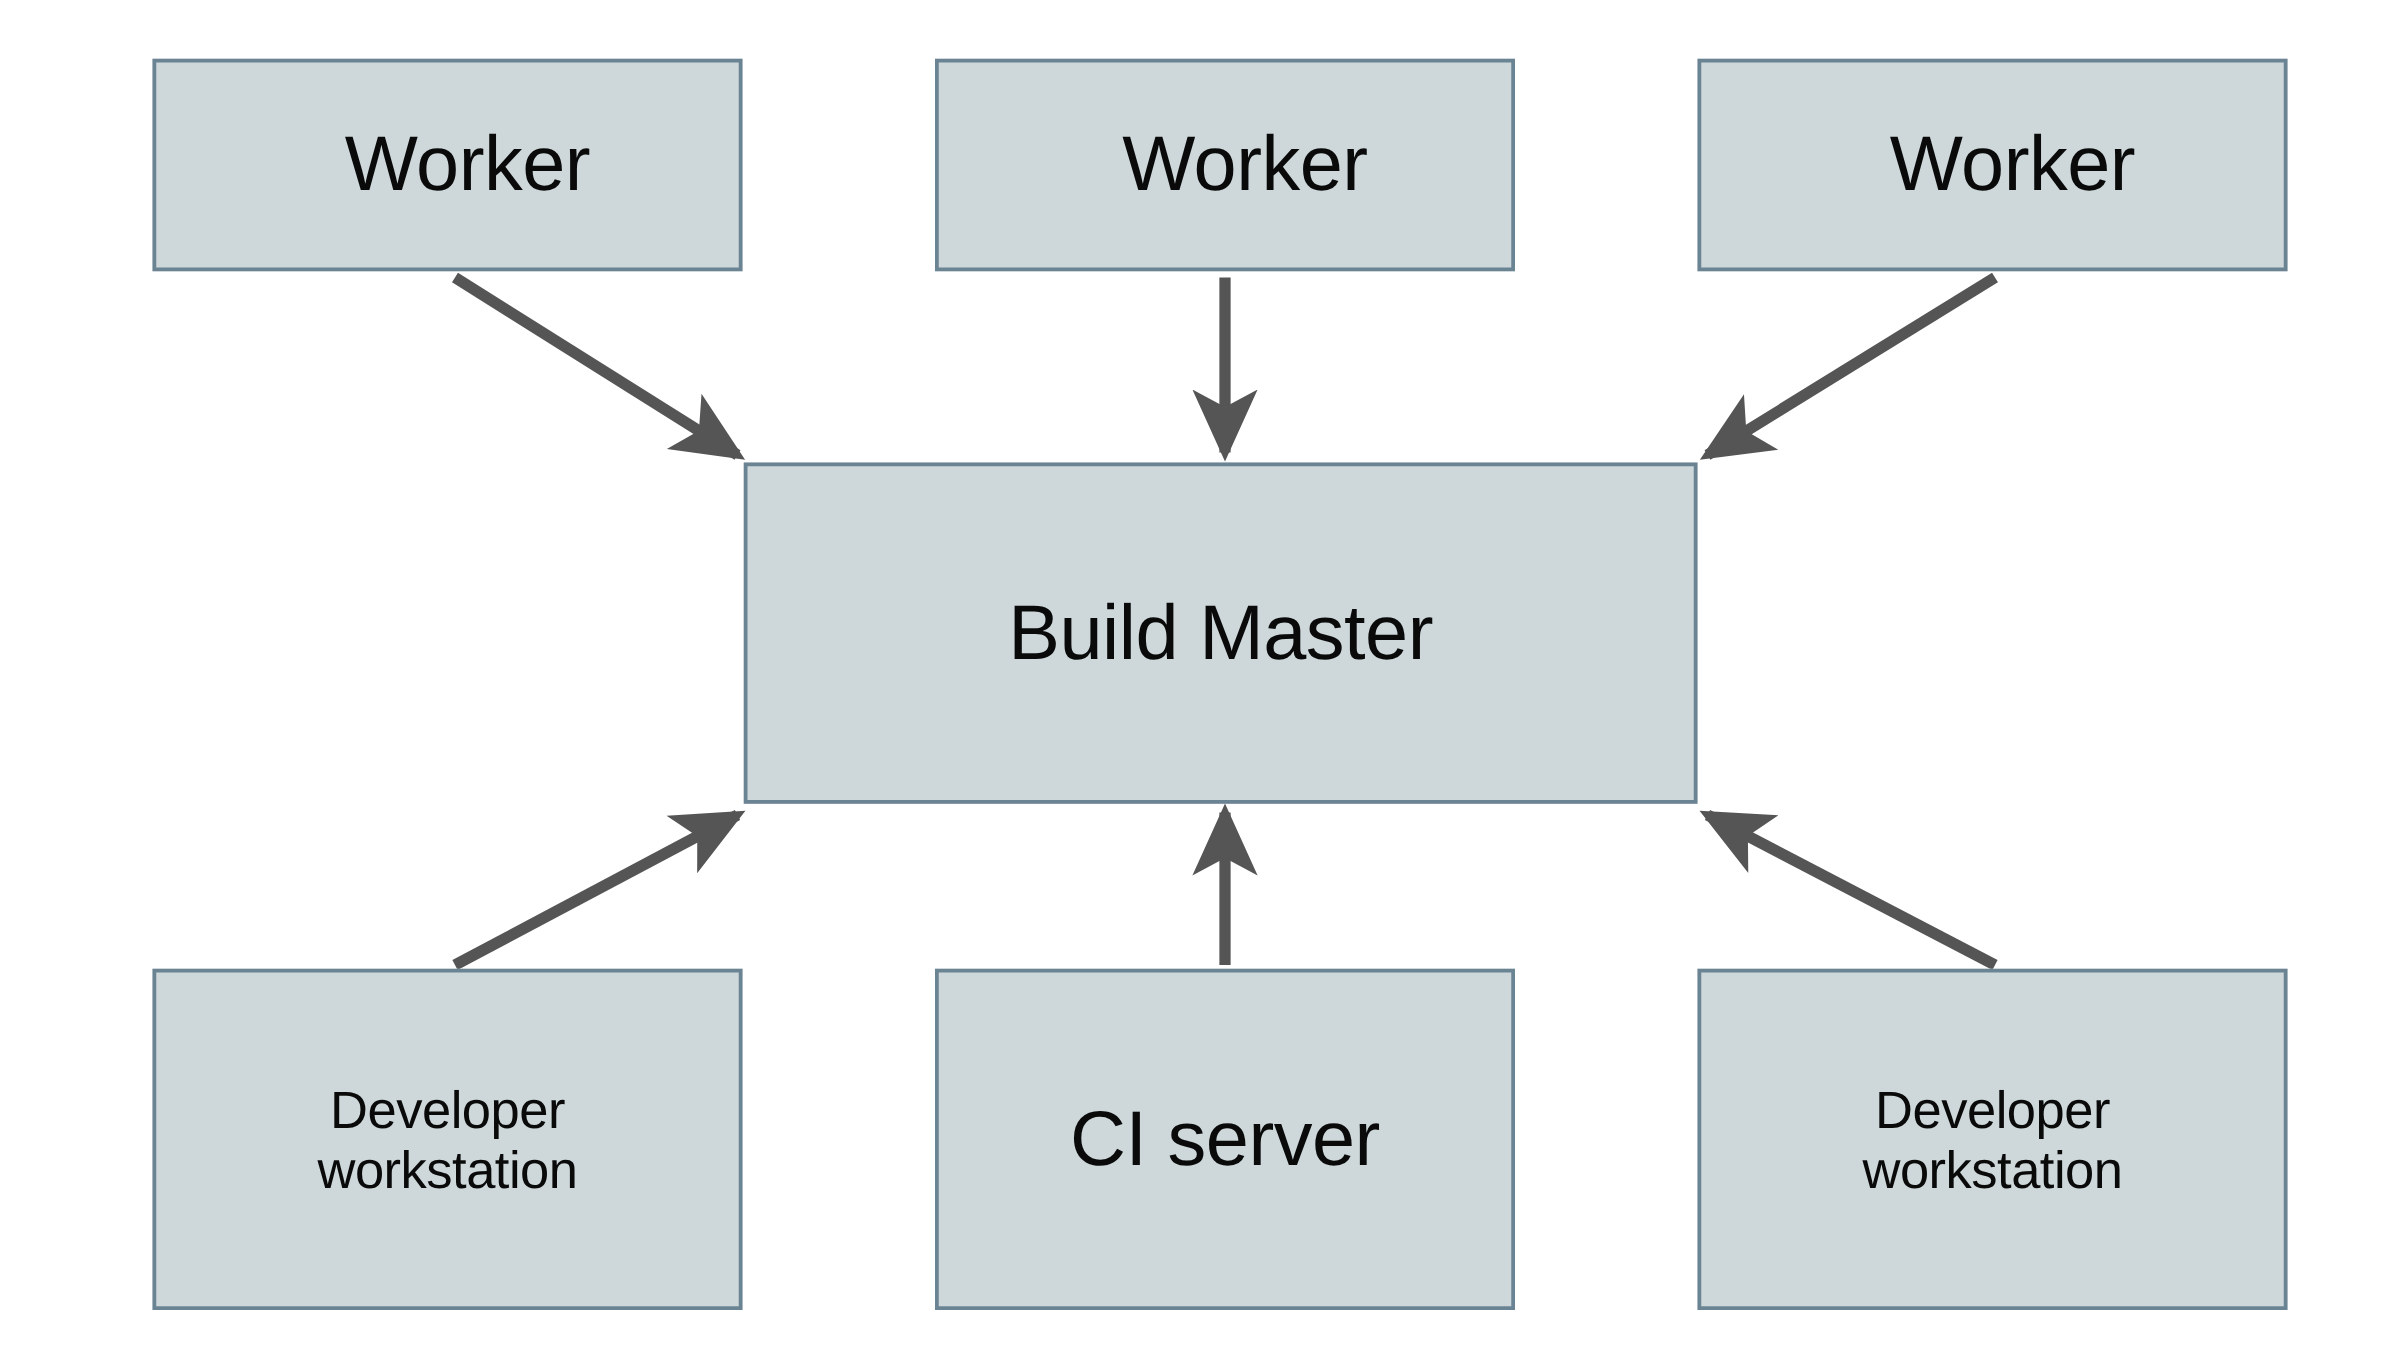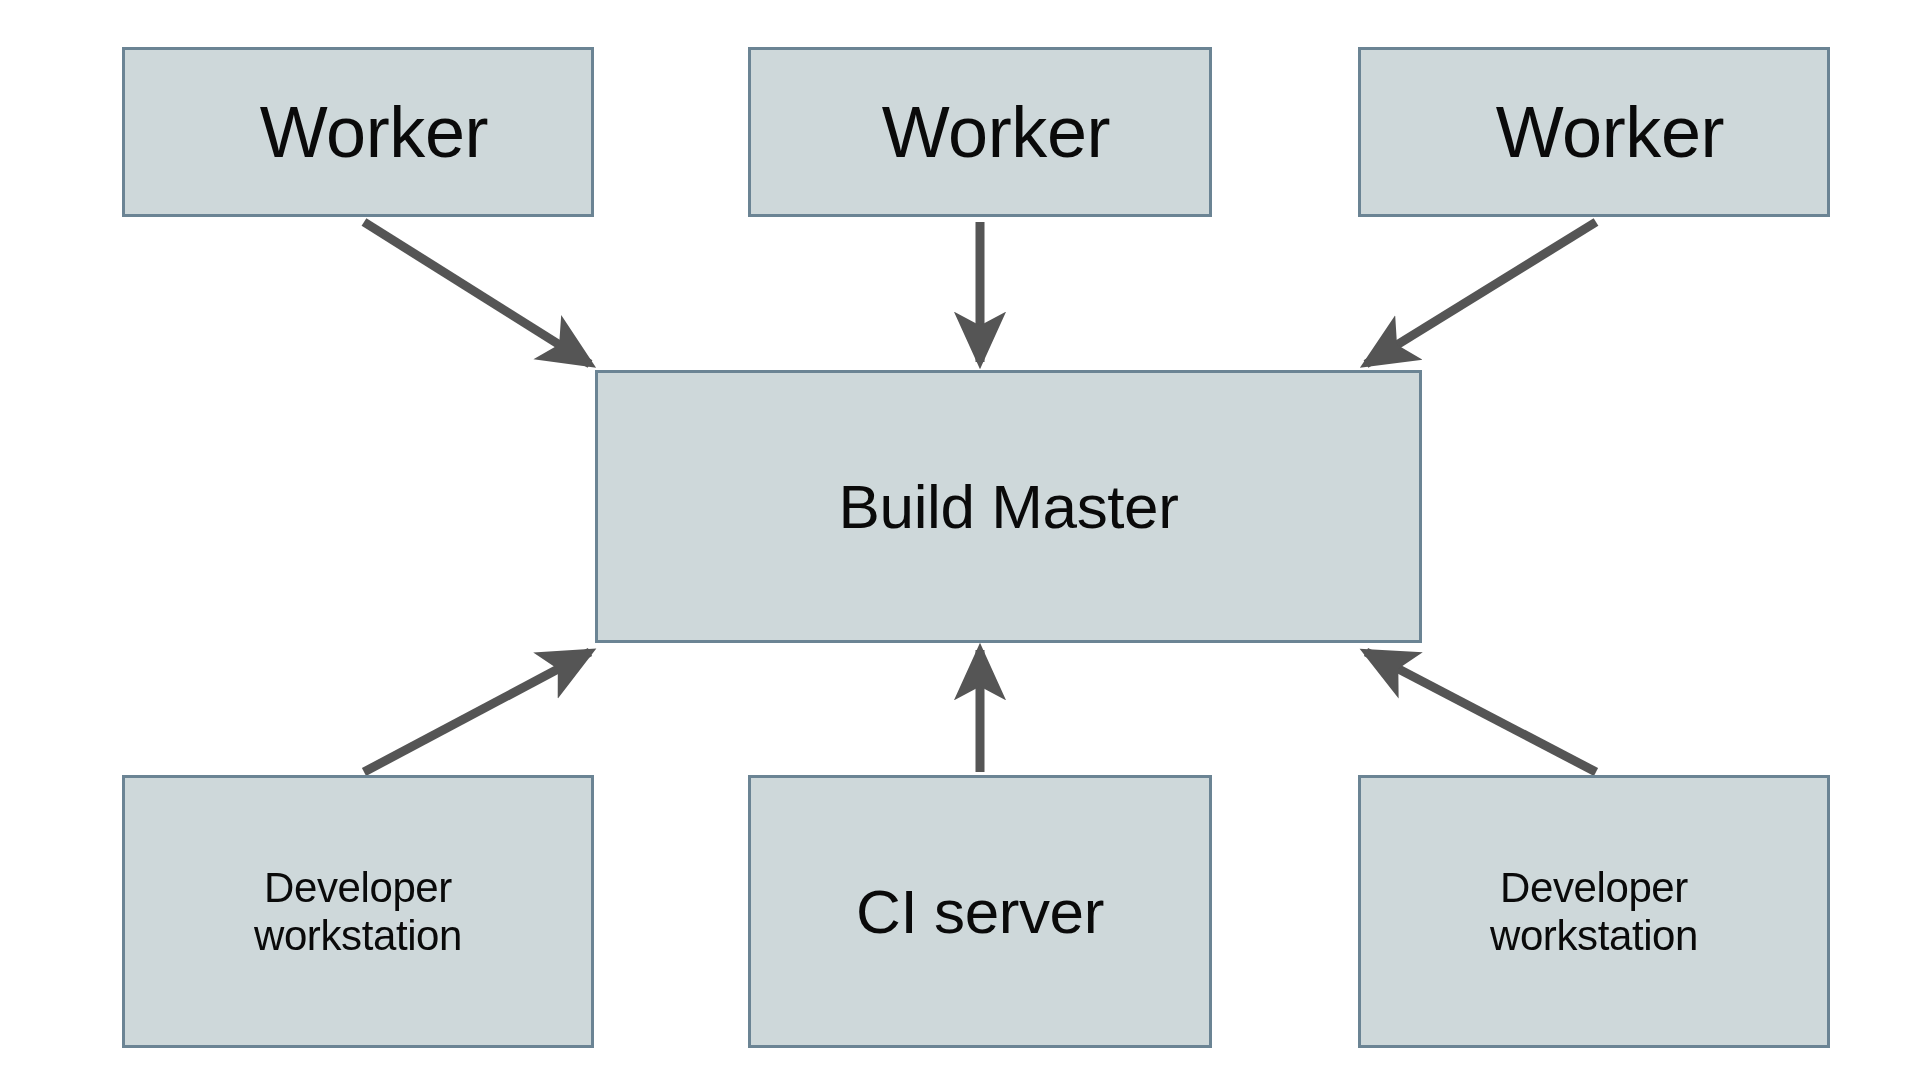--- a/index.html
+++ b/index.html
@@ -36,30 +36,30 @@
   }
   .node-label {
     color: #0a0a0a;
     font-family: "Liberation Sans", sans-serif;
     font-weight: 400;
     line-height: 1.12;
     letter-spacing: -0.4px;
     white-space: pre-line;
     padding: 0 6px;
   }
-  .node-worker .node-label { font-size: 72px; margin-left: 32px; }
+  .node-worker .node-label { font-size: 62px; margin-left: 32px; }
   .node-master .node-label { font-size: 62px; }
   .node-ci .node-label     { font-size: 62px; }
   .node-dev .node-label    { font-size: 42px; }
 
   
   #node-worker-1 { left: 122px;  top: 47px;  width: 472px; height: 170px; }
   #node-worker-2 { left: 748px;  top: 47px;  width: 464px; height: 170px; }
   #node-worker-3 { left: 1358px; top: 47px;  width: 472px; height: 170px; }
-  #node-build-master { left: 595px; top: 370px; width: 827px; height: 273px; }
+  #node-build-master { left: 595px; top: 370px; width: 763px; height: 273px; }
   #node-dev-left  { left: 122px;  top: 775px; width: 472px; height: 273px; }
   #node-ci-server { left: 748px;  top: 775px; width: 464px; height: 273px; }
   #node-dev-right { left: 1358px; top: 775px; width: 472px; height: 273px; }
 </style>
 </head>
 <body>
 
 <div id="diagram-canvas">
 
   <svg id="edge-layer" viewBox="0 0 1910 1090" width="1910" height="1090" xmlns="http://www.w3.org/2000/svg">

